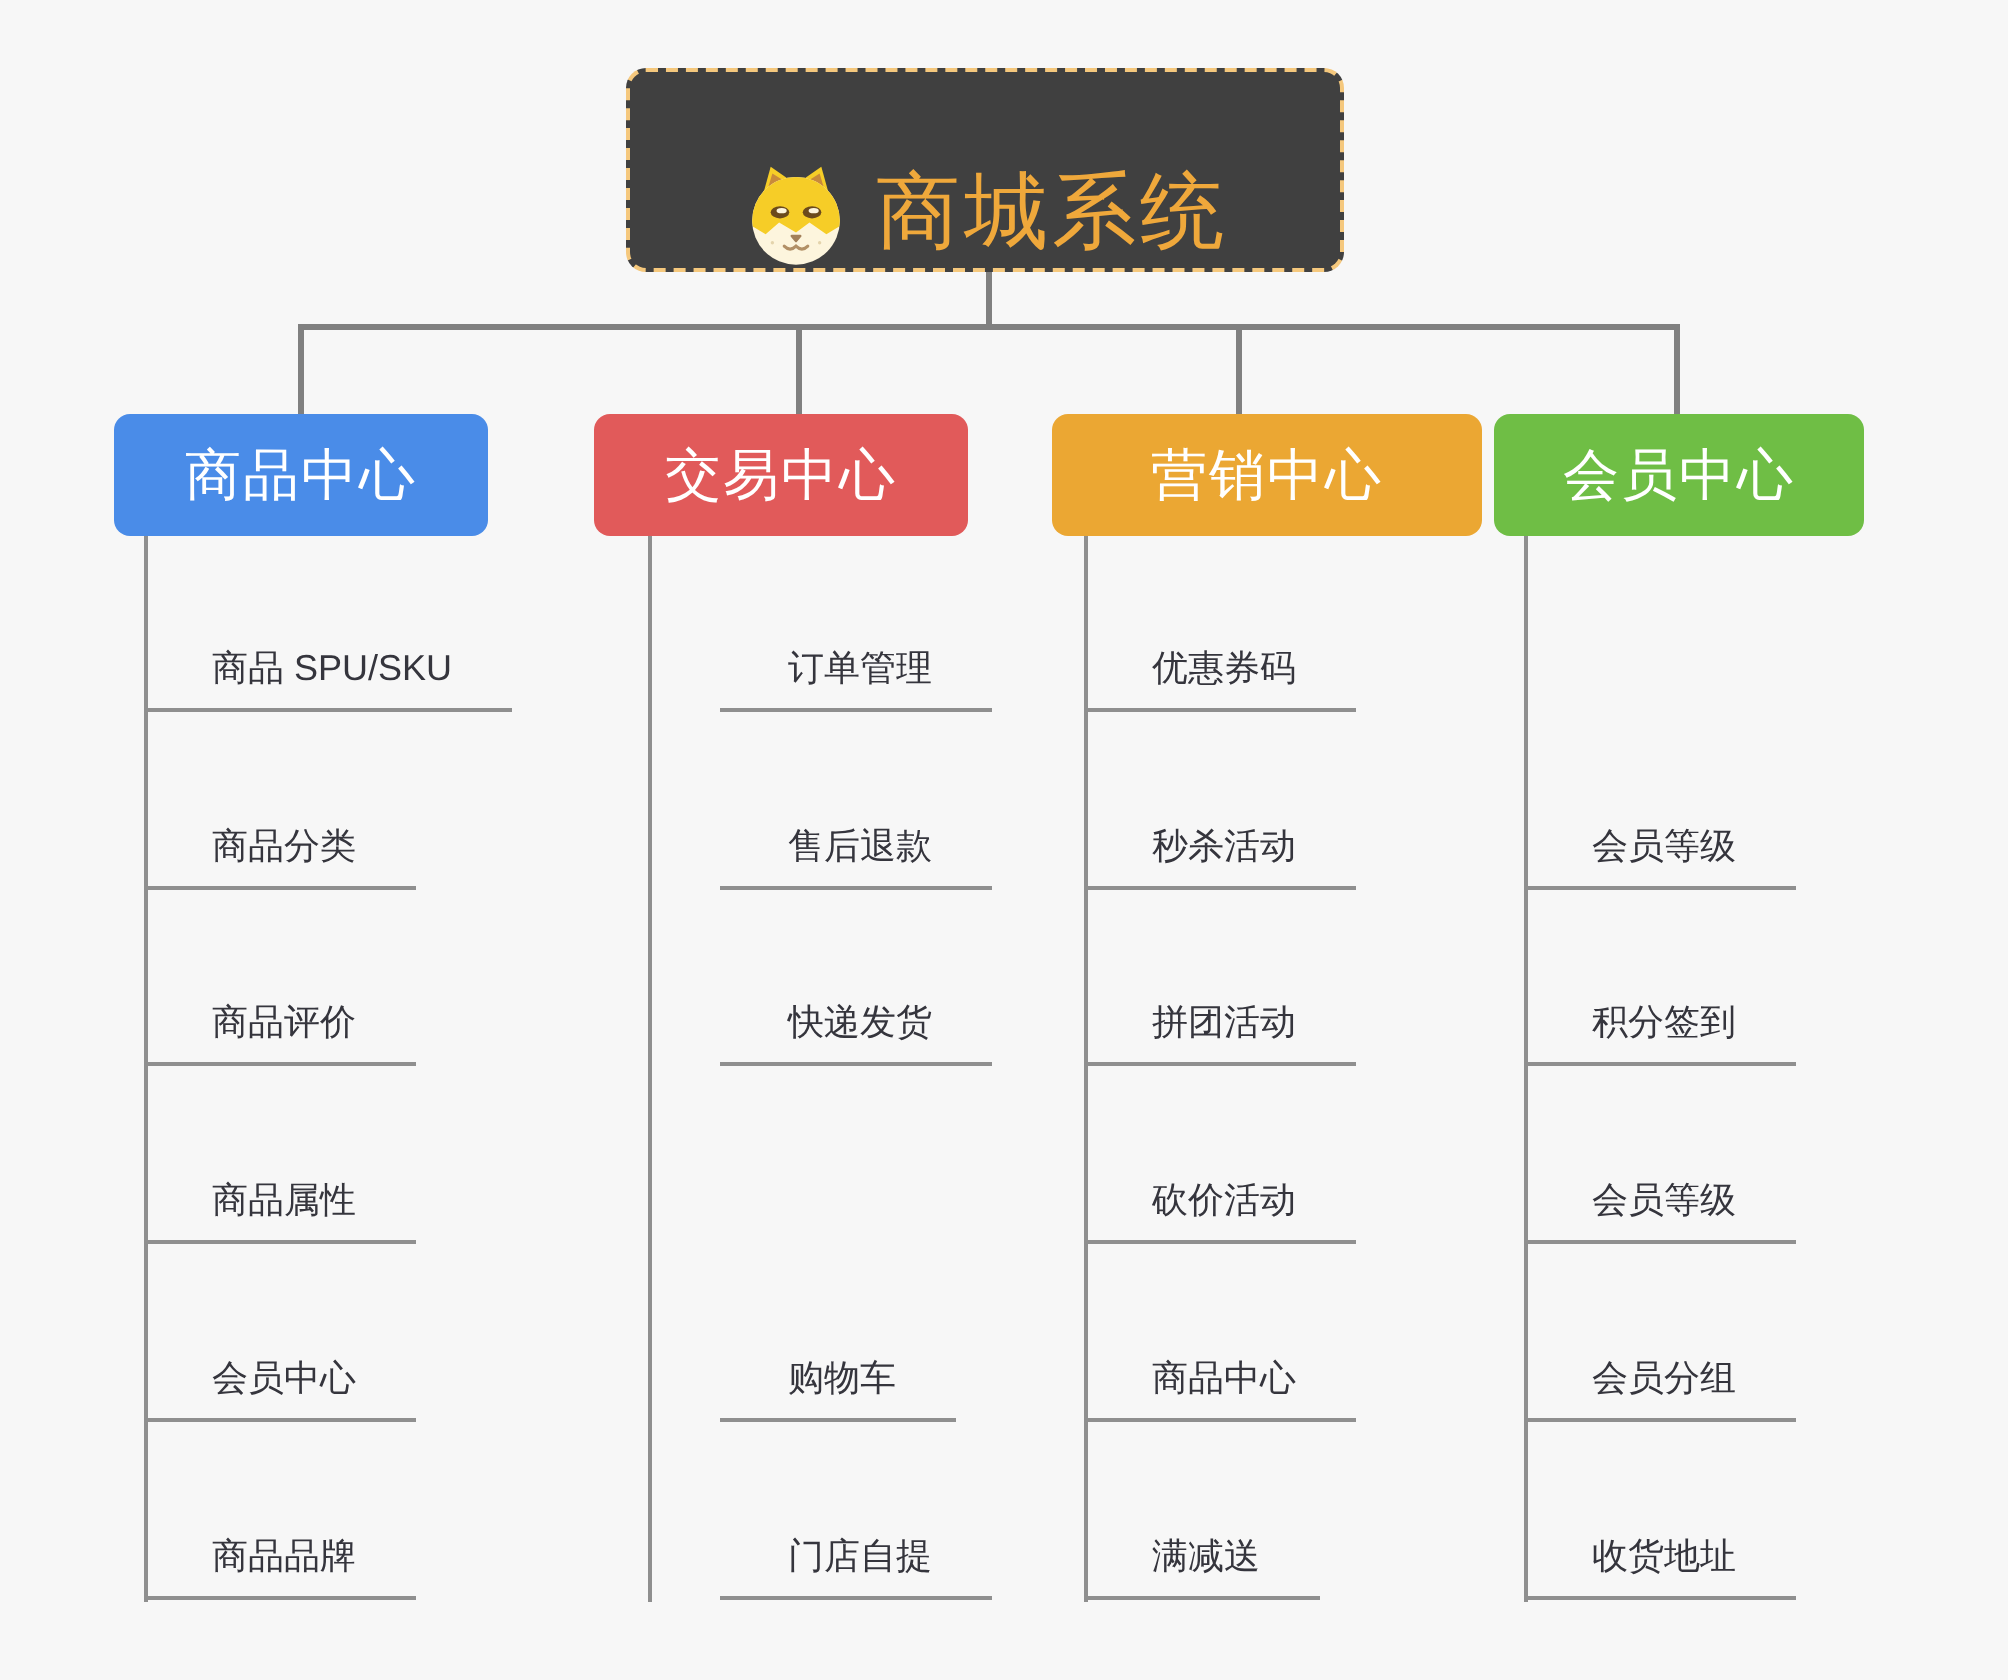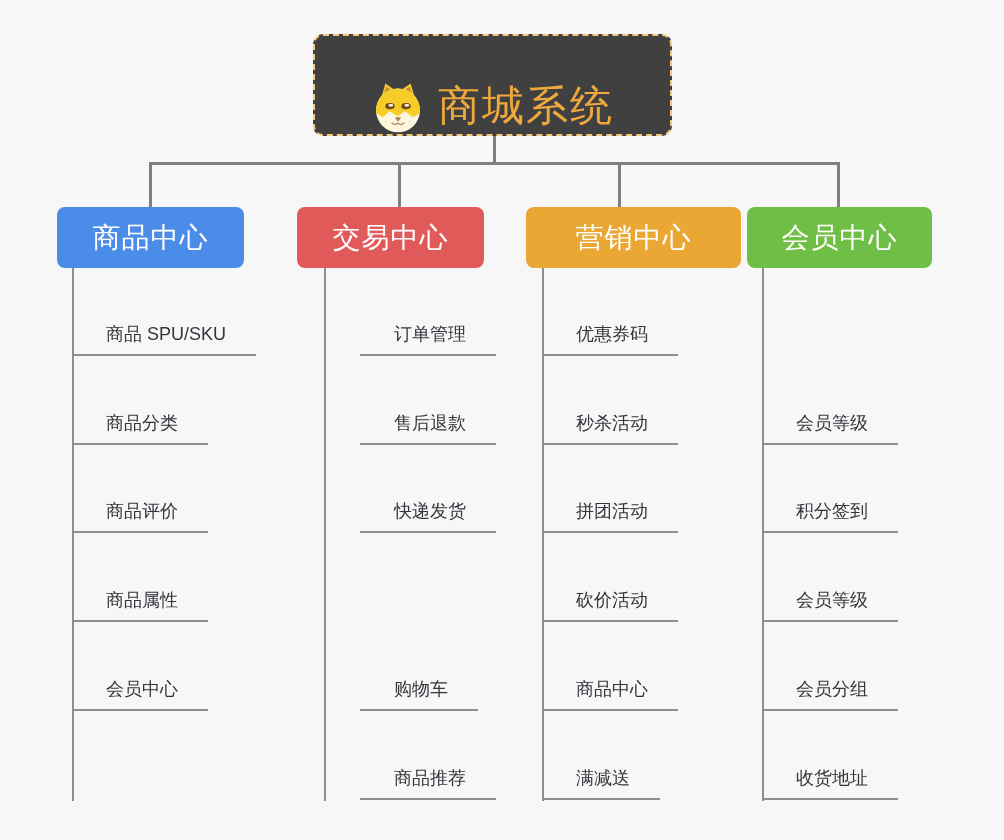--- a/index.html
+++ b/index.html
@@ -122,26 +122,27 @@
   </div>
   <div class="branch-node b3" style="background-color: rgb(111, 190, 69);">
     <span>会员中心</span>
   </div>
 
   <div class="topic c0 r0"><span class="lbl">商品 SPU/SKU</span></div>
   <div class="topic c0 r1"><span class="lbl">商品分类</span></div>
   <div class="topic c0 r2"><span class="lbl">商品评价</span></div>
   <div class="topic c0 r3"><span class="lbl">商品属性</span></div>
   <div class="topic c0 r4"><span class="lbl">会员中心</span></div>
+  <div class="topic c0 r5"><span class="lbl">商品品牌</span></div>
 
   <div class="topic c1 r0"><span class="lbl">订单管理</span></div>
   <div class="topic c1 r1"><span class="lbl">售后退款</span></div>
   <div class="topic c1 r2"><span class="lbl">快递发货</span></div>
   <div class="topic c1 r4"><span class="lbl">购物车</span></div>
-  <div class="topic c1 r5"><span class="lbl">商品推荐</span></div>
+  <div class="topic c1 r5"><span class="lbl">门店自提</span></div>
 
   <div class="topic c2 r0"><span class="lbl">优惠券码</span></div>
   <div class="topic c2 r1"><span class="lbl">秒杀活动</span></div>
   <div class="topic c2 r2"><span class="lbl">拼团活动</span></div>
   <div class="topic c2 r3"><span class="lbl">砍价活动</span></div>
   <div class="topic c2 r4"><span class="lbl">商品中心</span></div>
   <div class="topic c2 r5"><span class="lbl">满减送</span></div>
 
   <div class="topic c3 r1"><span class="lbl">会员等级</span></div>
   <div class="topic c3 r2"><span class="lbl">积分签到</span></div>

